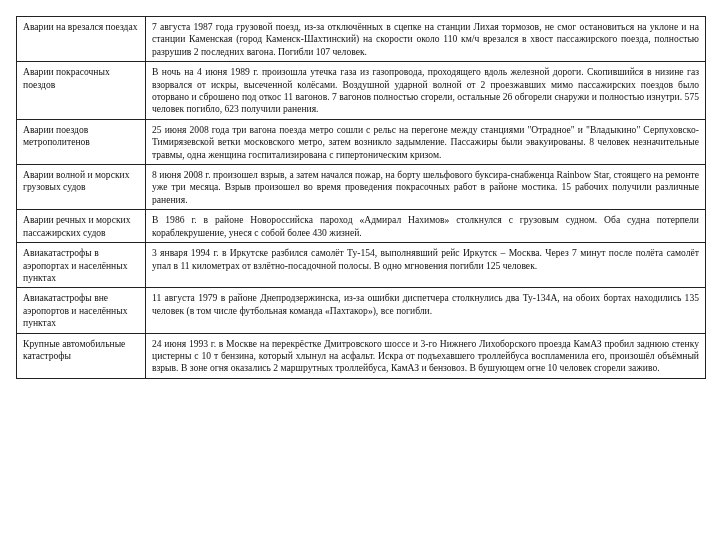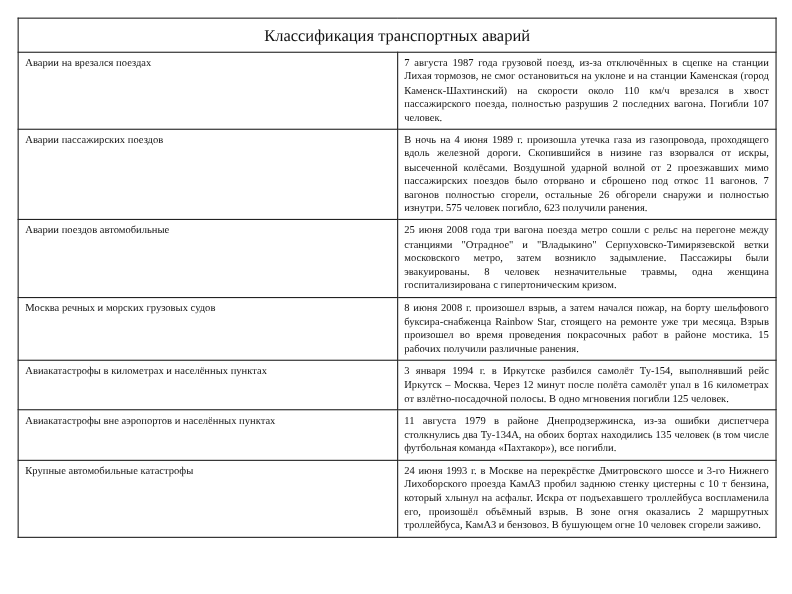--- a/index.html
+++ b/index.html
@@ -54,41 +54,42 @@
       padding-bottom: 4px;
     }
   </style>
 </head>
 <body>
 
 <div class="table-wrap">
   <table>
     <tbody>
       <tr>
-        <td class="title-cell" colspan="2">Классификация транспортных аварий</td>
-      </tr>
-      <tr>
         <td class="col-type">Аварии на врезался поездах</td>
         <td class="col-example">7 августа 1987 года грузовой поезд, из-за отключённых в сцепке на станции Лихая тормозов, не смог остановиться на уклоне и на станции Каменская (город Каменск-Шахтинский) на скорости около 110 км/ч врезался в хвост пассажирского поезда, полностью разрушив 2 последних вагона. Погибли 107 человек.</td>
       </tr>
       <tr>
-        <td class="col-type">Аварии пассажирских поездов</td>
+        <td class="col-type">Аварии покрасочных поездов</td>
         <td class="col-example">В ночь на 4 июня 1989 г. произошла утечка газа из газопровода, проходящего вдоль железной дороги. Скопившийся в низине газ взорвался от искры, высеченной колёсами. Воздушной ударной волной от 2 проезжавших мимо пассажирских поездов было оторвано и сброшено под откос 11 вагонов. 7 вагонов полностью сгорели, остальные 26 обгорели снаружи и полностью изнутри. 575 человек погибло, 623 получили ранения.</td>
       </tr>
       <tr>
-        <td class="col-type">Аварии поездов автомобильные</td>
+        <td class="col-type">Аварии поездов метрополитенов</td>
         <td class="col-example">25 июня 2008 года три вагона поезда метро сошли с рельс на перегоне между станциями "Отрадное" и "Владыкино" Серпуховско-Тимирязевской ветки московского метро, затем возникло задымление. Пассажиры были эвакуированы. 8 человек незначительные травмы, одна женщина госпитализирована с гипертоническим кризом.</td>
       </tr>
       <tr>
-        <td class="col-type">Москва речных и морских грузовых судов</td>
+        <td class="col-type">Аварии волной и морских грузовых судов</td>
         <td class="col-example">8 июня 2008 г. произошел взрыв, а затем начался пожар, на борту шельфового буксира-снабженца Rainbow Star, стоящего на ремонте уже три месяца. Взрыв произошел во время проведения покрасочных работ в районе мостика. 15 рабочих получили различные ранения.</td>
       </tr>
       <tr>
-        <td class="col-type">Авиакатастрофы в километрах и населённых пунктах</td>
-        <td class="col-example">3 января 1994 г. в Иркутске разбился самолёт Ту-154, выполнявший рейс Иркутск – Москва. Через 12 минут после полёта самолёт упал в 16 километрах от взлётно-посадочной полосы. В одно мгновения погибли 125 человек.</td>
+        <td class="col-type">Аварии речных и морских пассажирских судов</td>
+        <td class="col-example">В 1986 г. в районе Новороссийска пароход «Адмирал Нахимов» столкнулся с грузовым судном. Оба судна потерпели кораблекрушение, унеся с собой более 430 жизней.</td>
+      </tr>
+      <tr>
+        <td class="col-type">Авиакатастрофы в аэропортах и населённых пунктах</td>
+        <td class="col-example">3 января 1994 г. в Иркутске разбился самолёт Ту-154, выполнявший рейс Иркутск – Москва. Через 7 минут после полёта самолёт упал в 11 километрах от взлётно-посадочной полосы. В одно мгновения погибли 125 человек.</td>
       </tr>
       <tr>
         <td class="col-type">Авиакатастрофы вне аэропортов и населённых пунктах</td>
         <td class="col-example">11 августа 1979 в районе Днепродзержинска, из-за ошибки диспетчера столкнулись два Ту-134А, на обоих бортах находились 135 человек (в том числе футбольная команда «Пахтакор»), все погибли.</td>
       </tr>
       <tr>
         <td class="col-type">Крупные автомобильные катастрофы</td>
         <td class="col-example">24 июня 1993 г. в Москве на перекрёстке Дмитровского шоссе и 3-го Нижнего Лихоборского проезда КамАЗ пробил заднюю стенку цистерны с 10 т бензина, который хлынул на асфальт. Искра от подъехавшего троллейбуса воспламенила его, произошёл объёмный взрыв. В зоне огня оказались 2 маршрутных троллейбуса, КамАЗ и бензовоз. В бушующем огне 10 человек сгорели заживо.</td>
       </tr>
 

